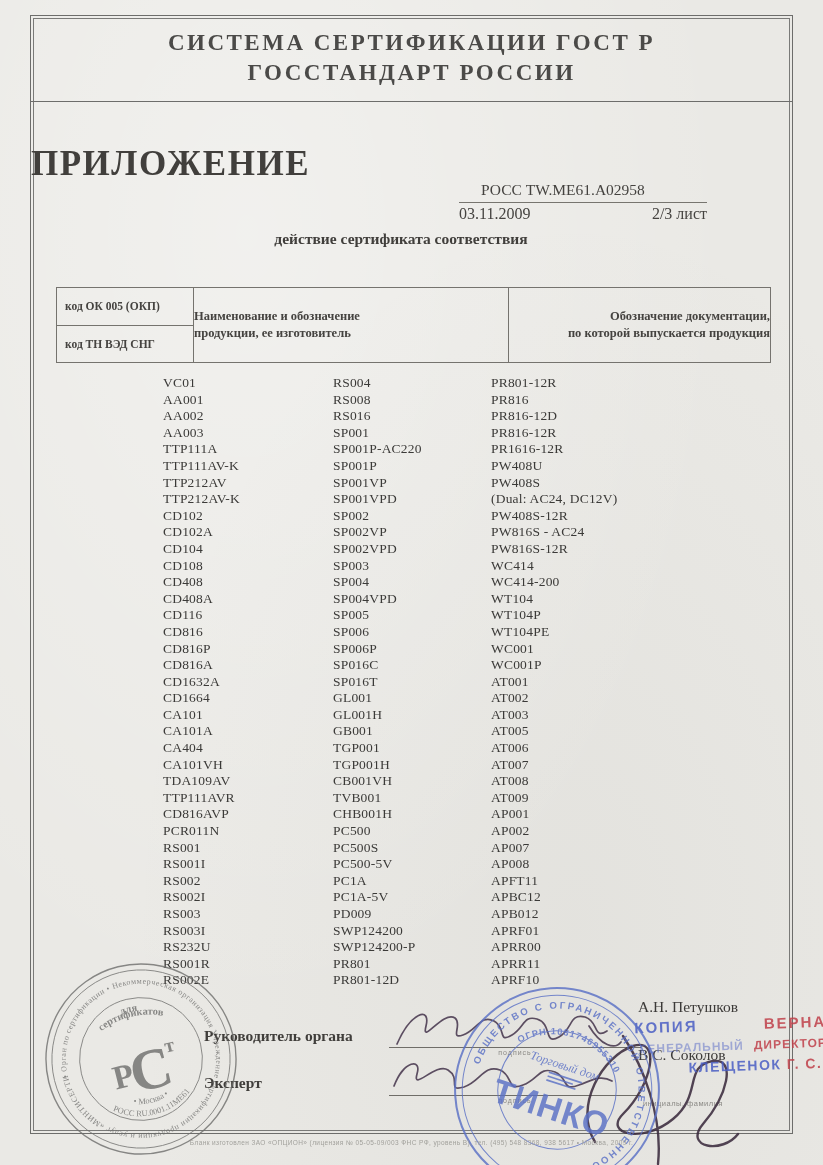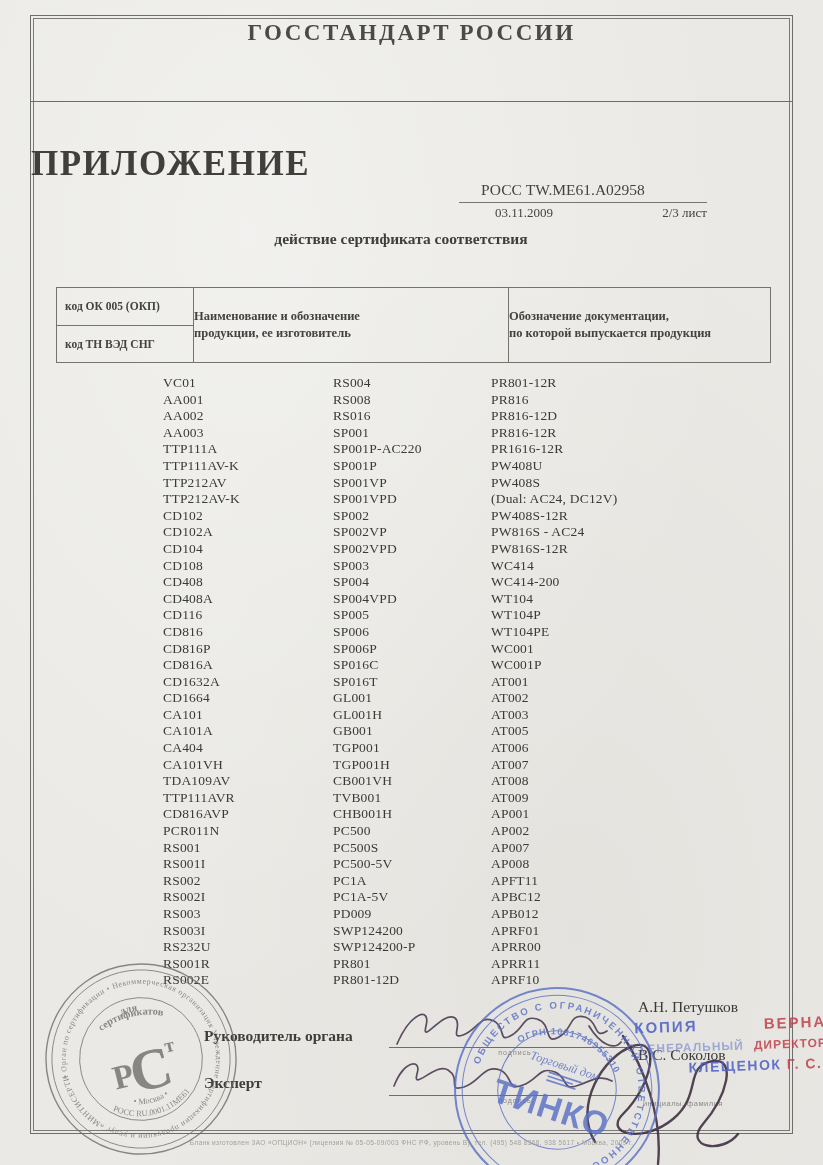--- a/index.html
+++ b/index.html
@@ -15,29 +15,29 @@
   .frame::before{content:'';position:absolute;inset:2px;border:1px solid #7a7a78;pointer-events:none;}
   .header-box{position:absolute;left:0;top:0;width:100%;height:85px;border-bottom:1px solid #6d6d6b;text-align:center;}
   .header-box .h1{margin-top:14px;font-size:23px;font-weight:bold;letter-spacing:2.5px;color:#4b4a48;}
   .header-box .h2{margin-top:4px;font-size:23px;font-weight:bold;letter-spacing:2.5px;color:#4b4a48;}
   .serial{position:absolute;left:600px;top:113px;width:180px;text-align:center;font-family:"DejaVu Sans Mono",monospace;
     font-size:26px;color:#91918f;letter-spacing:4px;}
   .doc-title{position:absolute;left:0;top:128px;width:740px;text-align:left;font-size:35px;font-weight:bold;letter-spacing:1.5px;color:#413f3c;}
   .cert-label{position:absolute;left:165px;top:182px;font-size:15.5px;font-weight:bold;color:#44423f;}
   .cert-block{position:absolute;left:428px;top:165px;width:248px;}
   .cert-number{font-size:15.5px;color:#454340;padding-left:22px;padding-bottom:3px;border-bottom:1px solid #77756f;white-space:nowrap;}
-  .cert-sub{display:flex;justify-content:space-between;font-size:13px;color:#454340;margin-top:2px;margin-left:36px;}
+  .cert-sub{display:flex;justify-content:space-between;font-size:16px;color:#454340;margin-top:2px;}
   .subtitle{position:absolute;left:0;top:212px;width:740px;text-align:center;font-size:15.5px;font-weight:bold;color:#403e3b;line-height:22px;}
   .table-head{position:absolute;left:25px;top:271px;width:715px;height:76px;border:1px solid #75736e;display:flex;box-sizing:border-box;}
   .cell-codes{width:137px;border-right:1px solid #75736e;display:flex;flex-direction:column;box-sizing:border-box;font-family:Liberation Serif, serif;}
   .cell-codes > div{flex:1;display:flex;align-items:center;padding-left:8px;font-size:11.5px;font-weight:bold;color:#454340;}
   .cell-codes > div:first-child{border-bottom:1px solid #75736e;}
   .cell-name{width:315px;border-right:1px solid #75736e;display:flex;flex-direction:column;justify-content:center;
     font-size:12.5px;font-weight:bold;color:#454340;line-height:17px;box-sizing:border-box;}
-  .cell-doc{flex:1;display:flex;flex-direction:column;justify-content:center;text-align:left;
+  .cell-doc{flex:1;display:flex;flex-direction:column;justify-content:center;text-align:right;
     font-size:12.5px;font-weight:bold;color:#454340;line-height:17px;}
   .pcol{position:absolute;top:359px;font-size:13.5px;line-height:16.6px;letter-spacing:.2px;color:#3b3a38;white-space:nowrap;}
   .pcol .code-item{height:16.6px;}
   .role{position:absolute;font-size:15.5px;font-weight:bold;color:#403e3b;}
   .sign-line{position:absolute;border-top:1px solid #6f6d68;text-align:center;font-size:7px;color:#8a8884;
     font-family:"Liberation Sans",sans-serif;letter-spacing:1px;padding-top:1px;}
   .person{position:absolute;font-size:15.5px;color:#3c3a38;white-space:nowrap;}
   .tiny-caption{position:absolute;font-size:7.5px;color:#8a8884;font-family:"Liberation Sans",sans-serif;letter-spacing:.5px;}
   .copy-stamp{position:absolute;left:604px;top:1000px;width:192px;transform:rotate(-2deg);
     font-family:"Liberation Sans",sans-serif;font-weight:bold;}
@@ -54,20 +54,21 @@
   .stamp-blue-fill{fill:#5b71c6;}
 </style>
 </head>
 <body>
 
 <div class="page">
 
   <div class="frame">
 
     <div class="header-box">
+      <div class="h1">СИСТЕМА СЕРТИФИКАЦИИ ГОСТ Р</div>
       <div class="h2">ГОССТАНДАРТ РОССИИ</div>
     </div>
 
 
     <div class="doc-title">ПРИЛОЖЕНИЕ</div>
 
     <div class="cert-block">
       <div class="cert-number">РОСС TW.ME61.A02958</div>
       <div class="cert-sub">
         <span>03.11.2009</span>

